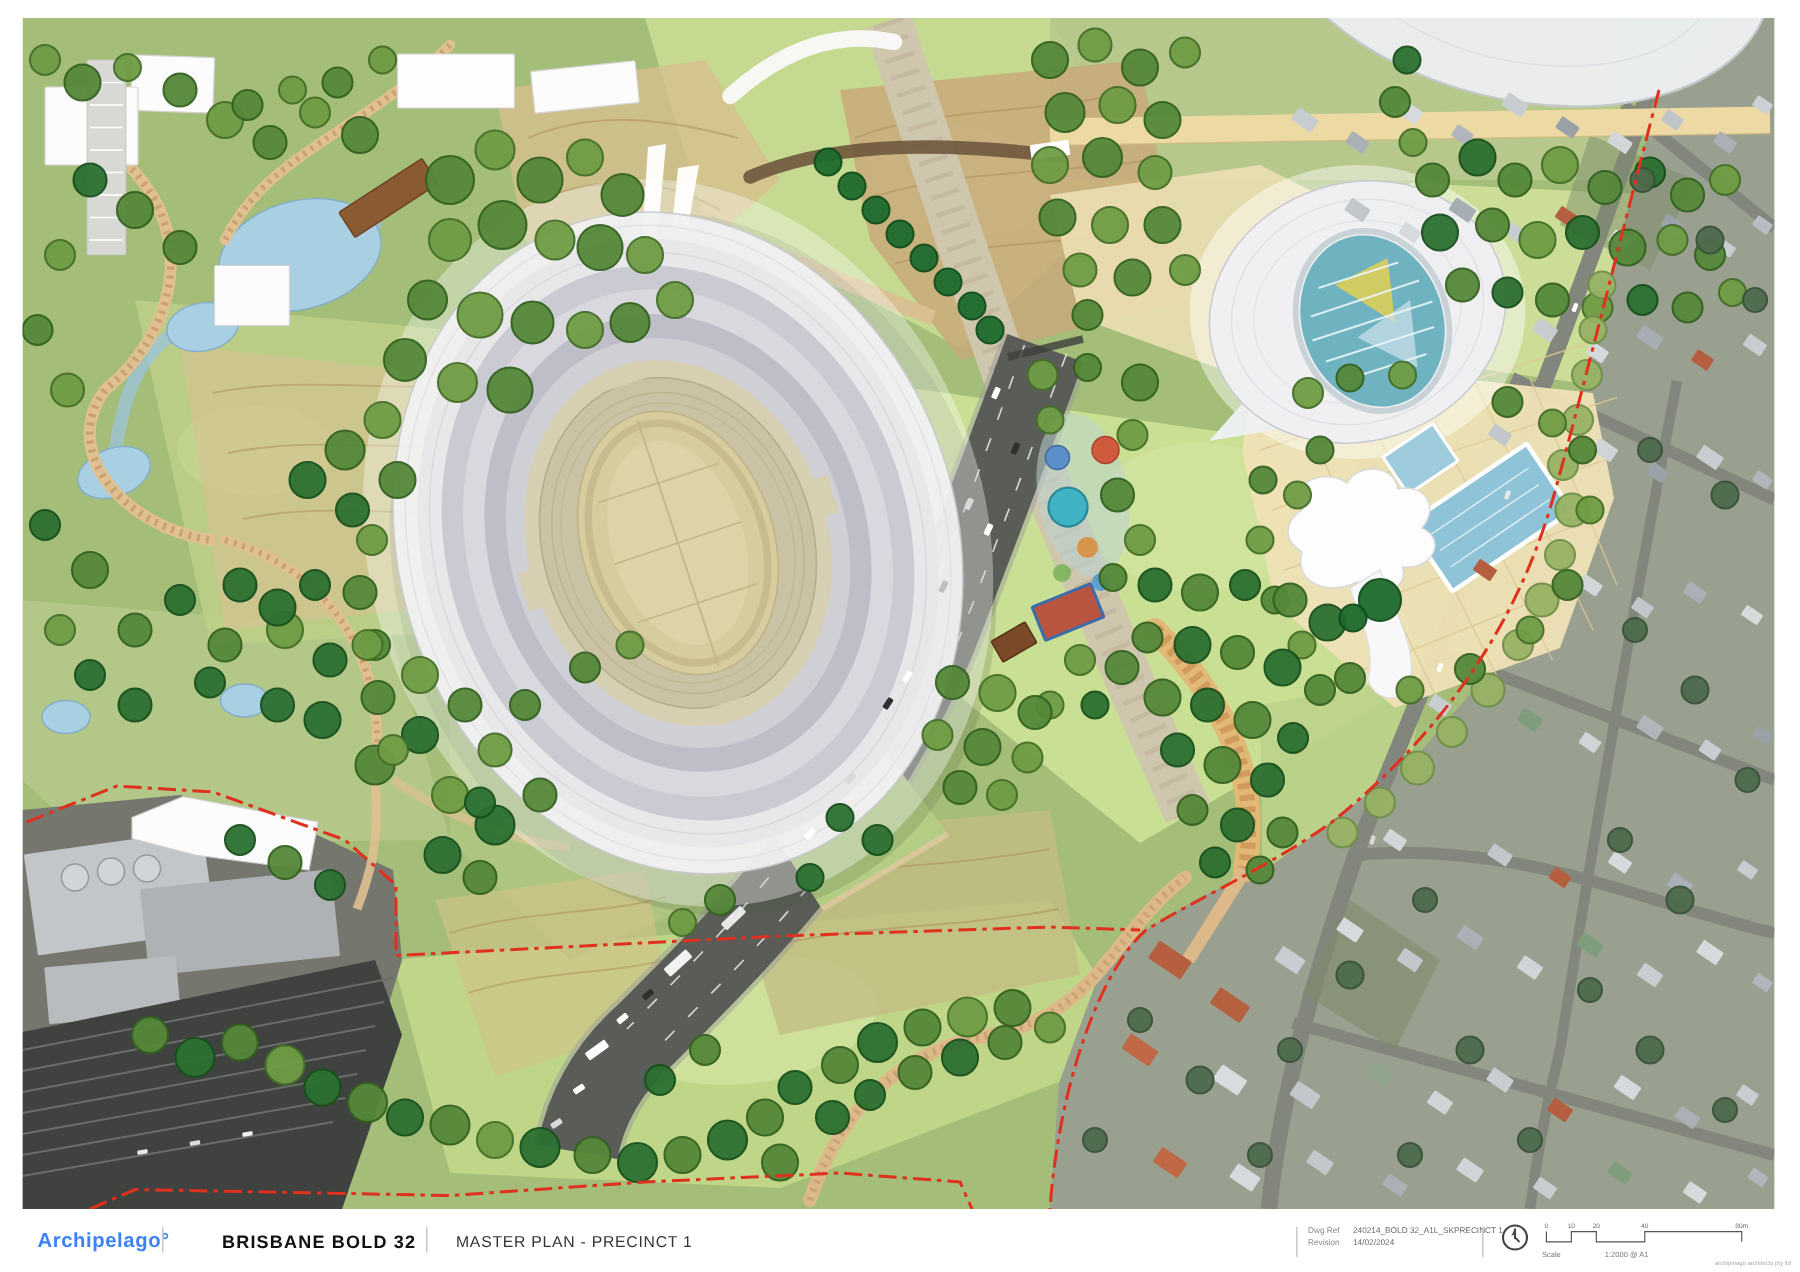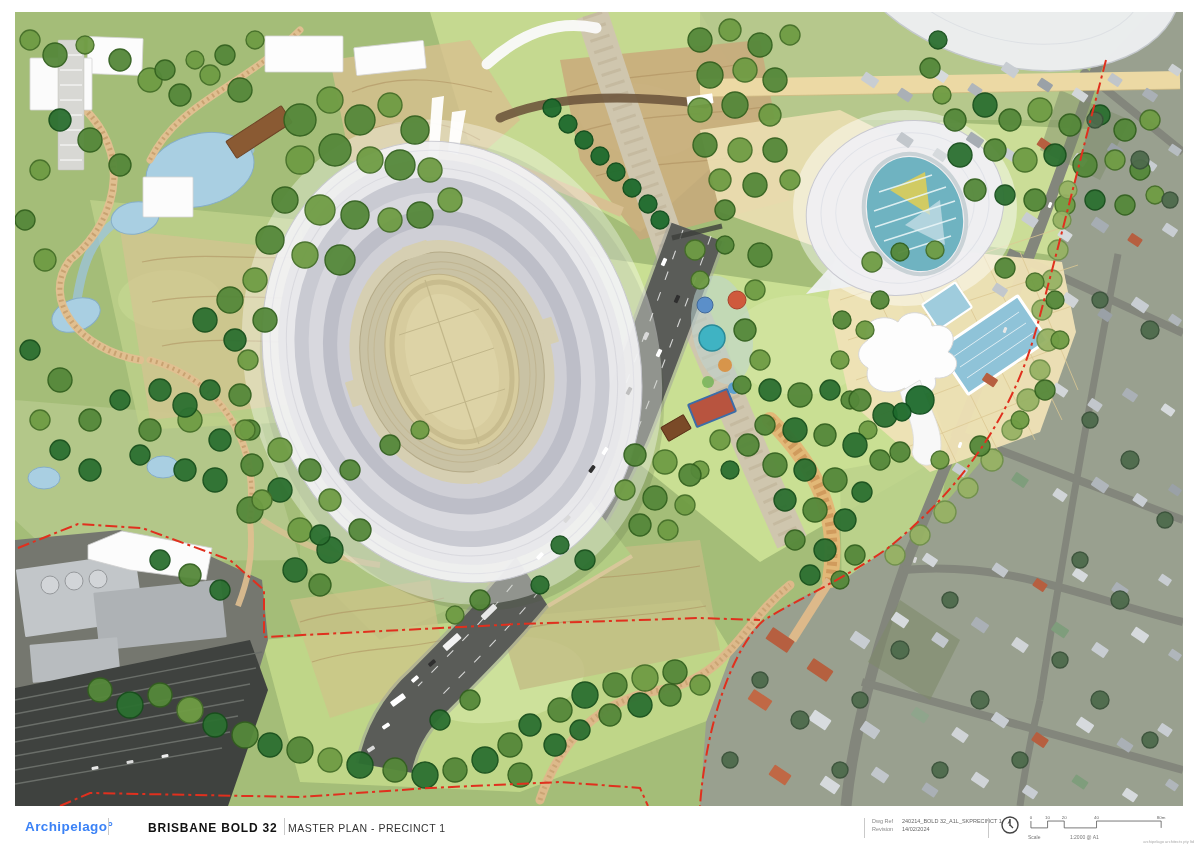--- a/index.html
+++ b/index.html
@@ -7,21 +7,21 @@
          font-family:"Liberation Sans", sans-serif;}
   #plan{position:absolute;left:0;top:0;width:1200px;height:848px;}
   .margin{position:absolute;background:#ffffff;}
   #m-top{left:0;top:0;width:1200px;height:12px;}
   #m-left{left:0;top:0;width:15px;height:806px;}
   #m-right{left:1183px;top:0;width:17px;height:806px;}
   #titlebar{position:absolute;left:0;top:806px;width:1200px;height:42px;background:#ffffff;}
   .logo{position:absolute;left:25px;top:13px;font-size:13.5px;font-weight:600;letter-spacing:.4px;color:#3b82f6;}
   .vdiv{position:absolute;top:12px;width:1px;height:17px;background:#c9c9c9;}
   .project{position:absolute;left:148px;top:15px;font-size:12px;font-weight:bold;letter-spacing:.8px;color:#111;text-align:right;}
-  .subtitle{position:absolute;left:288px;top:16px;font-size:10.5px;letter-spacing:.5px;color:#333;}
+  .subtitle{position:absolute;left:304px;top:16px;font-size:10.5px;letter-spacing:.5px;color:#333;}
   .infoblock{position:absolute;left:872px;top:11px;font-size:5.5px;color:#666;line-height:8px;}
   .infoblock .row span.lab{display:inline-block;width:30px;color:#888;}
   .northwrap{position:absolute;left:1000px;top:9px;}
   .scalewrap{position:absolute;left:1028px;top:7px;}
   .scaletext{position:absolute;left:1028px;top:28px;font-size:5px;color:#777;width:140px;}
   .scaletext .sv{margin-left:28px;}
   .credit{position:absolute;left:1118px;top:33px;width:76px;font-size:4px;color:#aaa;text-align:right;}
 </style>
 </head>
 <body>

